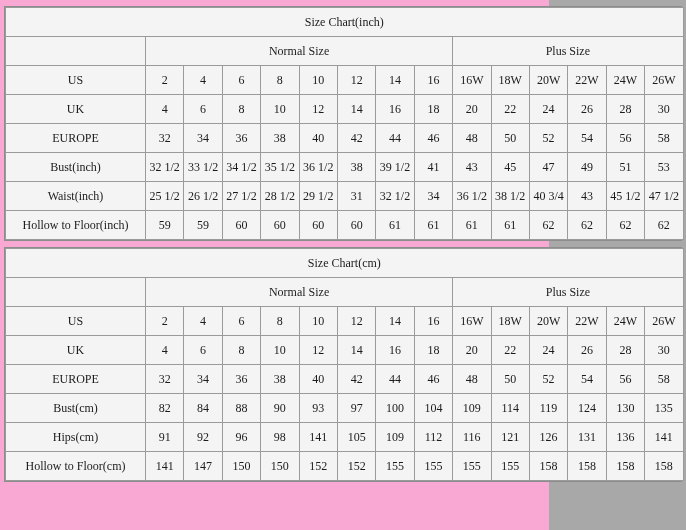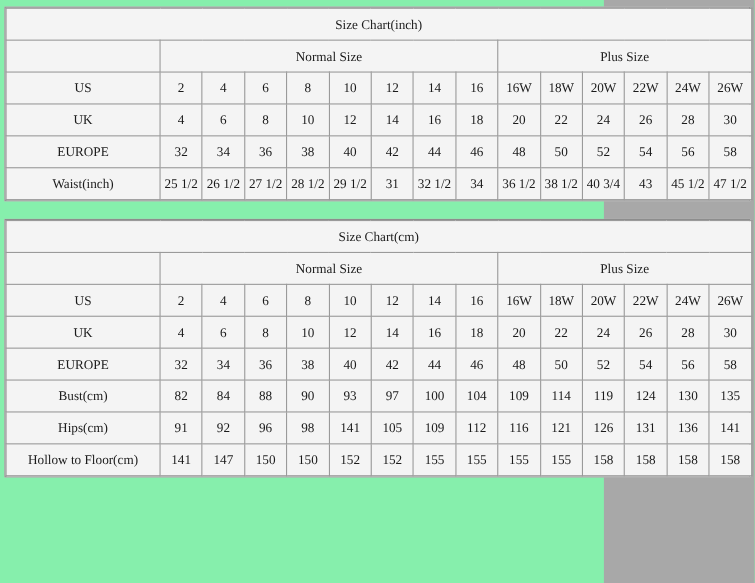--- a/index.html
+++ b/index.html
@@ -9,26 +9,26 @@
   body {
     width: 686px;
     height: 530px;
     background: #a8a8a8;
     font-family: "Liberation Serif", serif;
     color: #1a1a1a;
   }
   .page {
     width: 549px;
     height: 530px;
-    background: #86efac;
+    background: #f9a8d4;
     box-sizing: border-box;
     padding: 6px 4px;
     display: flex;
     flex-direction: column;
-    gap: 16px;
+    gap: 6px;
   }
   .chart-block {
     background: #f2f2f2;
     border: 1px solid #8d8d8d;
     box-sizing: border-box;
     width: 678px;
   }
   table.size-chart {
     border-collapse: collapse;
     width: 100%;
@@ -136,36 +136,70 @@
             <td>44</td>
             <td>46</td>
             <td>48</td>
             <td>50</td>
             <td>52</td>
             <td>54</td>
             <td>56</td>
             <td>58</td>
           </tr>
           <tr>
+            <td class="rowlabel">Bust(inch)</td>
+            <td class="cell-sm">32 1/2</td>
+            <td class="cell-sm">33 1/2</td>
+            <td class="cell-sm">34 1/2</td>
+            <td class="cell-sm">35 1/2</td>
+            <td class="cell-sm">36 1/2</td>
+            <td>38</td>
+            <td class="cell-sm">39 1/2</td>
+            <td>41</td>
+            <td>43</td>
+            <td>45</td>
+            <td>47</td>
+            <td>49</td>
+            <td>51</td>
+            <td>53</td>
+          </tr>
+          <tr>
             <td class="rowlabel">Waist(inch)</td>
             <td class="cell-sm">25 1/2</td>
             <td class="cell-sm">26 1/2</td>
             <td class="cell-sm">27 1/2</td>
             <td class="cell-sm">28 1/2</td>
             <td class="cell-sm">29 1/2</td>
             <td>31</td>
             <td class="cell-sm">32 1/2</td>
             <td>34</td>
             <td class="cell-sm">36 1/2</td>
             <td class="cell-sm">38 1/2</td>
             <td class="cell-sm">40 3/4</td>
             <td>43</td>
             <td class="cell-sm">45 1/2</td>
             <td class="cell-sm">47 1/2</td>
           </tr>
+          <tr>
+            <td class="rowlabel hollow-label">Hollow to Floor(inch)</td>
+            <td>59</td>
+            <td>59</td>
+            <td>60</td>
+            <td>60</td>
+            <td>60</td>
+            <td>60</td>
+            <td>61</td>
+            <td>61</td>
+            <td>61</td>
+            <td>61</td>
+            <td>62</td>
+            <td>62</td>
+            <td>62</td>
+            <td>62</td>
+          </tr>
         </tbody>
     </table>
   </div>
 
   <div class="chart-block">
     <table class="size-chart">
       <colgroup>
         <col style="width:140px">
         <col span="14" style="width:38.4px">
       </colgroup>

